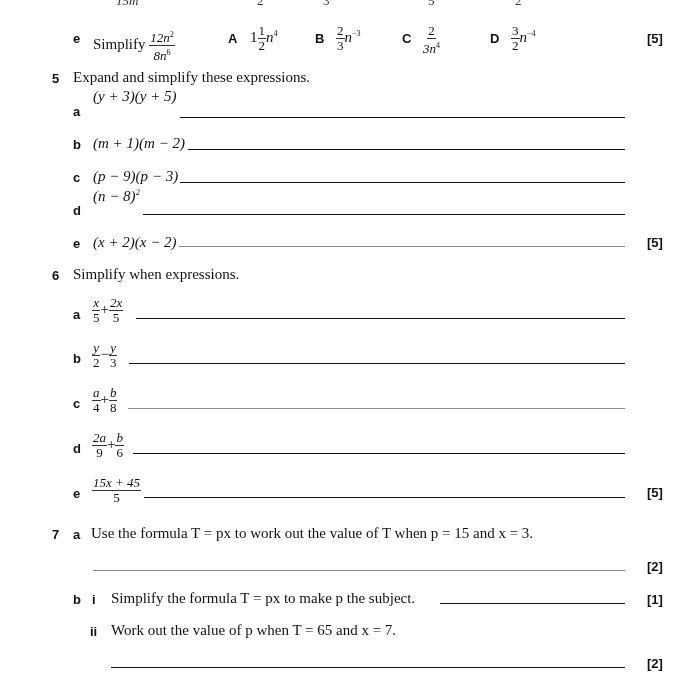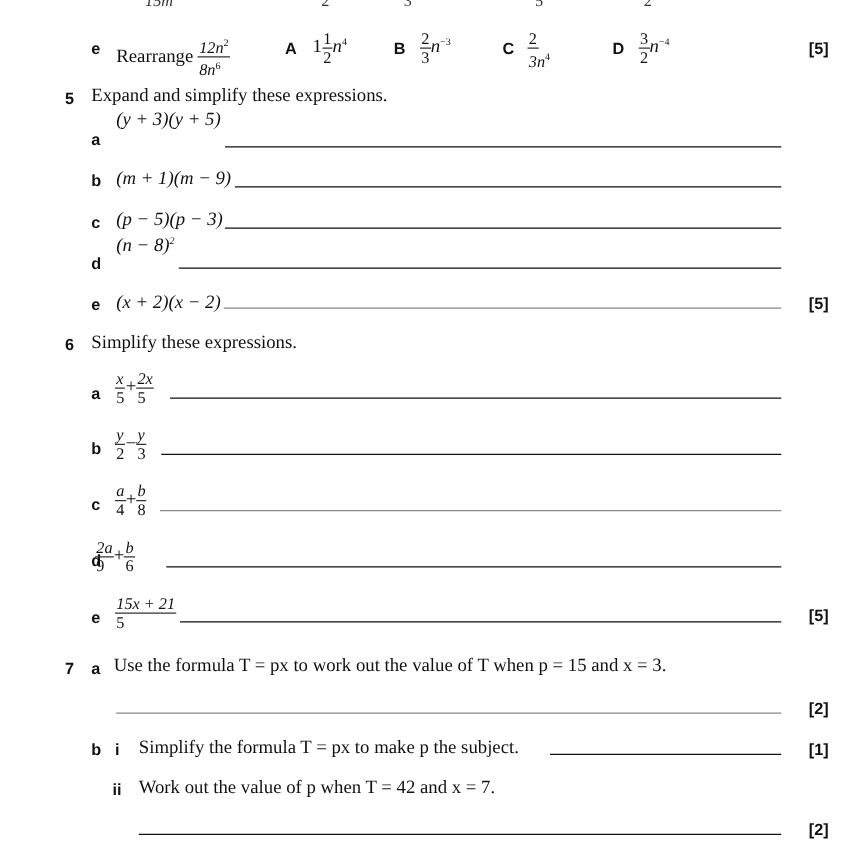--- a/index.html
+++ b/index.html
@@ -4,21 +4,21 @@
 <style>
   html, body { margin:0; padding:0; background:#fff; }
   body { width:690px; height:690px; position:relative; overflow:hidden; color:#111;
          font-family:"Liberation Serif", serif; }
   .abs { position:absolute; }
   .lbl { font-family:"Liberation Sans", sans-serif; font-weight:bold; font-size:13px; }
   .txt { font-family:"Liberation Serif", serif; font-size:15px; white-space:nowrap; }
   .mark { font-family:"Liberation Sans", sans-serif; font-weight:bold; font-size:13px; }
   .line { position:absolute; height:0; border-top:1.3px solid #111; }
   .line.grey { border-top-color:#888; }
-  .frac { display:inline-flex; flex-direction:column; align-items:flex-start; vertical-align:middle;
+  .frac { display:inline-flex; flex-direction:column; align-items:center; vertical-align:middle;
           font-size:13px; line-height:14px; }
   .frac .num { border-bottom:1px solid #333; padding:0 1px; }
   .frac .den { padding:0 1px; }
   .it { font-style:italic; }
   sup { font-size:8px; }
   .clip { font-size:13px; color:#333; }
 </style>
 </head>
 <body>
 
@@ -26,21 +26,21 @@
   <span class="abs clip it" style="left:116px;top:-7px">15m</span>
   <span class="abs clip" style="left:257px;top:-7px">2</span>
   <span class="abs clip" style="left:323px;top:-7px">3</span>
   <span class="abs clip" style="left:428px;top:-7px">5</span>
   <span class="abs clip" style="left:515px;top:-7px">2</span>
 </div>
 
 <div>
   <span class="abs lbl" style="left:73px;top:31px">e</span>
   <span class="abs txt" style="left:93px;top:28px">
-    <span>Rearrange</span>
+    <span>Simplify</span>
     <span class="frac">
       <span class="num"><span class="it">12n</span><sup>2</sup></span>
       <span class="den"><span class="it">8n</span><sup>6</sup></span>
     </span>
   </span>
 
   <span class="abs lbl" style="left:228px;top:31px">A</span>
   <span class="abs txt" style="left:250px;top:24px">
     <span>1</span><span class="frac">
         <span class="num">1</span>
@@ -77,40 +77,40 @@
 
 <div>
   <span class="abs lbl" style="left:52px;top:71px">5</span>
   <span class="abs txt" style="left:73px;top:69px">Expand and simplify these expressions.</span>
 
   <span class="abs lbl" style="left:73px;top:104px">a</span>
   <span class="abs txt it" style="left:93px;top:88px">(y + 3)(y + 5)</span>
   <div class="line" style="left:180px;width:445px;top:117px"></div>
 
   <span class="abs lbl" style="left:73px;top:137px">b</span>
-  <span class="abs txt it" style="left:93px;top:135px">(m + 1)(m − 9)</span>
+  <span class="abs txt it" style="left:93px;top:135px">(m + 1)(m − 2)</span>
   <div class="line" style="left:188px;width:437px;top:149px"></div>
 
   <span class="abs lbl" style="left:73px;top:170px">c</span>
-  <span class="abs txt it" style="left:93px;top:168px">(p − 5)(p − 3)</span>
+  <span class="abs txt it" style="left:93px;top:168px">(p − 9)(p − 3)</span>
   <div class="line" style="left:180px;width:445px;top:182px"></div>
 
   <span class="abs lbl" style="left:73px;top:203px">d</span>
   <span class="abs txt it" style="left:93px;top:188px"><span>(n − 8)</span><sup>2</sup></span>
   <div class="line" style="left:143px;width:482px;top:214px"></div>
 
   <span class="abs lbl" style="left:73px;top:236px">e</span>
   <span class="abs txt it" style="left:93px;top:234px">(x + 2)(x − 2)</span>
   <div class="line grey" style="left:179px;width:446px;top:246px"></div>
   <span class="abs mark" style="left:647px;top:235px">[5]</span>
 </div>
 
 <div>
   <span class="abs lbl" style="left:52px;top:268px">6</span>
-  <span class="abs txt" style="left:73px;top:266px">Simplify these expressions.</span>
+  <span class="abs txt" style="left:73px;top:266px">Simplify when expressions.</span>
 
   <span class="abs lbl" style="left:73px;top:307px">a</span>
   <span class="abs txt" style="left:92px;top:296px">
     <span class="frac">
         <span class="num it">x</span>
         <span class="den">5</span>
       </span><span>+</span><span class="frac">
         <span class="num it">2x</span>
         <span class="den">5</span>
       </span>
@@ -135,35 +135,35 @@
         <span class="num it">a</span>
         <span class="den">4</span>
       </span><span>+</span><span class="frac">
         <span class="num it">b</span>
         <span class="den">8</span>
       </span>
   </span>
   <div class="line grey" style="left:128px;width:497px;top:408px"></div>
 
   <span class="abs lbl" style="left:73px;top:441px">d</span>
-  <span class="abs txt" style="left:76px;top:431px">
+  <span class="abs txt" style="left:92px;top:431px">
     <span class="frac">
         <span class="num it">2a</span>
         <span class="den">9</span>
       </span><span>+</span><span class="frac">
         <span class="num it">b</span>
         <span class="den">6</span>
       </span>
   </span>
   <div class="line" style="left:133px;width:492px;top:453px"></div>
 
   <span class="abs lbl" style="left:73px;top:486px">e</span>
   <span class="abs txt" style="left:92px;top:476px">
     <span class="frac">
-        <span class="num it">15x + 21</span>
+        <span class="num it">15x + 45</span>
         <span class="den">5</span>
       </span>
   </span>
   <div class="line" style="left:144px;width:481px;top:497px"></div>
   <span class="abs mark" style="left:647px;top:485px">[5]</span>
 </div>
 
 <div>
   <span class="abs lbl" style="left:52px;top:527px">7</span>
   <span class="abs lbl" style="left:73px;top:527px">a</span>
@@ -171,16 +171,16 @@
   <div class="line grey" style="left:93px;width:532px;top:570px"></div>
   <span class="abs mark" style="left:647px;top:559px">[2]</span>
 
   <span class="abs lbl" style="left:73px;top:592px">b</span>
   <span class="abs lbl" style="left:92px;top:592px">i</span>
   <span class="abs txt" style="left:111px;top:590px">Simplify the formula T = px to make p the subject.</span>
   <div class="line" style="left:440px;width:185px;top:603px"></div>
   <span class="abs mark" style="left:647px;top:592px">[1]</span>
 
   <span class="abs lbl" style="left:90px;top:624px">ii</span>
-  <span class="abs txt" style="left:111px;top:622px">Work out the value of p when T = 42 and x = 7.</span>
+  <span class="abs txt" style="left:111px;top:622px">Work out the value of p when T = 65 and x = 7.</span>
   <div class="line" style="left:111px;width:514px;top:667px"></div>
   <span class="abs mark" style="left:647px;top:656px">[2]</span>
 </div>
 
 </body></html>

